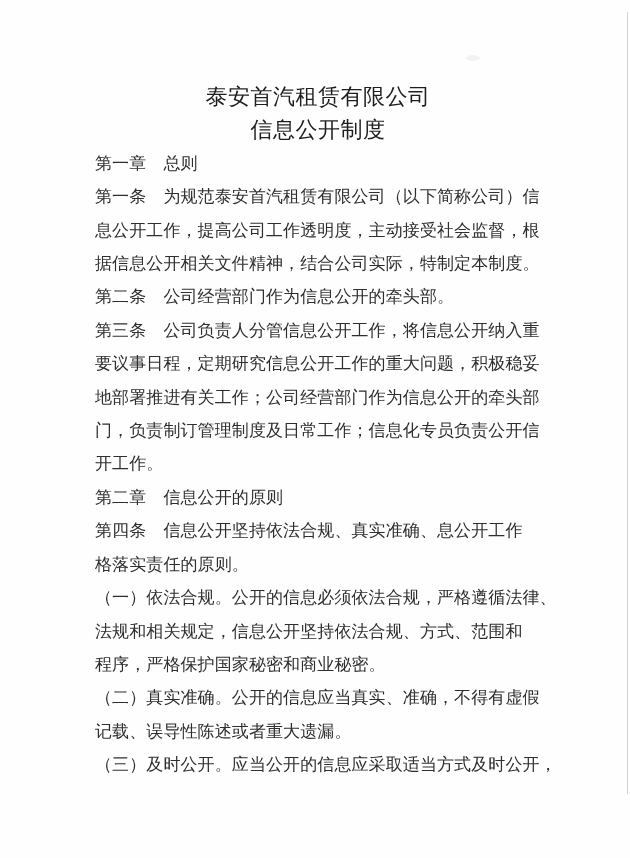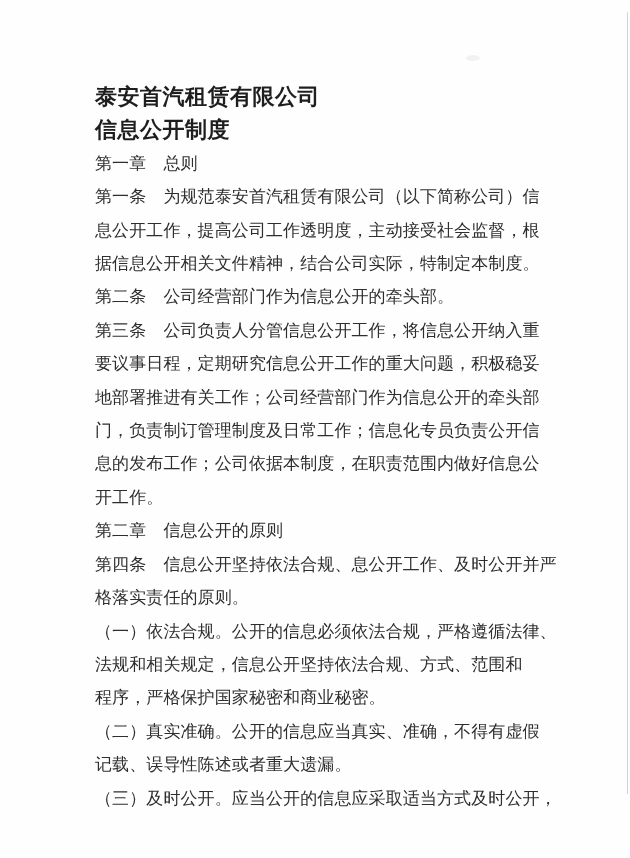--- a/index.html
+++ b/index.html
@@ -36,21 +36,22 @@
   }
   .content {
     position: absolute;
     left: 95px;
     top: 80px;
     width: 446px;
   }
   .doc-title {
     font-size: 22px;
     line-height: 33.4px;
-    font-weight: bold;
+    font-weight: normal;
+    text-align: center;
     color: #1e1e1e;
     letter-spacing: 0.5px;
     white-space: nowrap;
   }
   .line {
     font-size: 17px;
     line-height: 33.4px;
     color: #2e2e2e;
     white-space: nowrap;
     letter-spacing: 0.1px;
@@ -69,24 +70,23 @@
 
     <div class="line">第一章　总则</div>
     <div class="line">第一条　为规范泰安首汽租赁有限公司（以下简称公司）信</div>
     <div class="line">息公开工作，提高公司工作透明度，主动接受社会监督，根</div>
     <div class="line">据信息公开相关文件精神，结合公司实际，特制定本制度。</div>
     <div class="line">第二条　公司经营部门作为信息公开的牵头部。</div>
     <div class="line">第三条　公司负责人分管信息公开工作，将信息公开纳入重</div>
     <div class="line">要议事日程，定期研究信息公开工作的重大问题，积极稳妥</div>
     <div class="line">地部署推进有关工作；公司经营部门作为信息公开的牵头部</div>
     <div class="line">门，负责制订管理制度及日常工作；信息化专员负责公开信</div>
-    <div class="line">息的发布工作；公司依据本制度，在职责范围内做好信息公</div>
     <div class="line">开工作。</div>
     <div class="line">第二章　信息公开的原则</div>
-    <div class="line">第四条　信息公开坚持依法合规、息公开工作、及时公开并严</div>
+    <div class="line">第四条　信息公开坚持依法合规、真实准确、息公开工作</div>
     <div class="line">格落实责任的原则。</div>
     <div class="line">（一）依法合规。公开的信息必须依法合规，严格遵循法律、</div>
     <div class="line">法规和相关规定，信息公开坚持依法合规、方式、范围和</div>
     <div class="line">程序，严格保护国家秘密和商业秘密。</div>
     <div class="line">（二）真实准确。公开的信息应当真实、准确，不得有虚假</div>
     <div class="line">记载、误导性陈述或者重大遗漏。</div>
     <div class="line">（三）及时公开。应当公开的信息应采取适当方式及时公开，</div>
   </div>
 </div>
 

